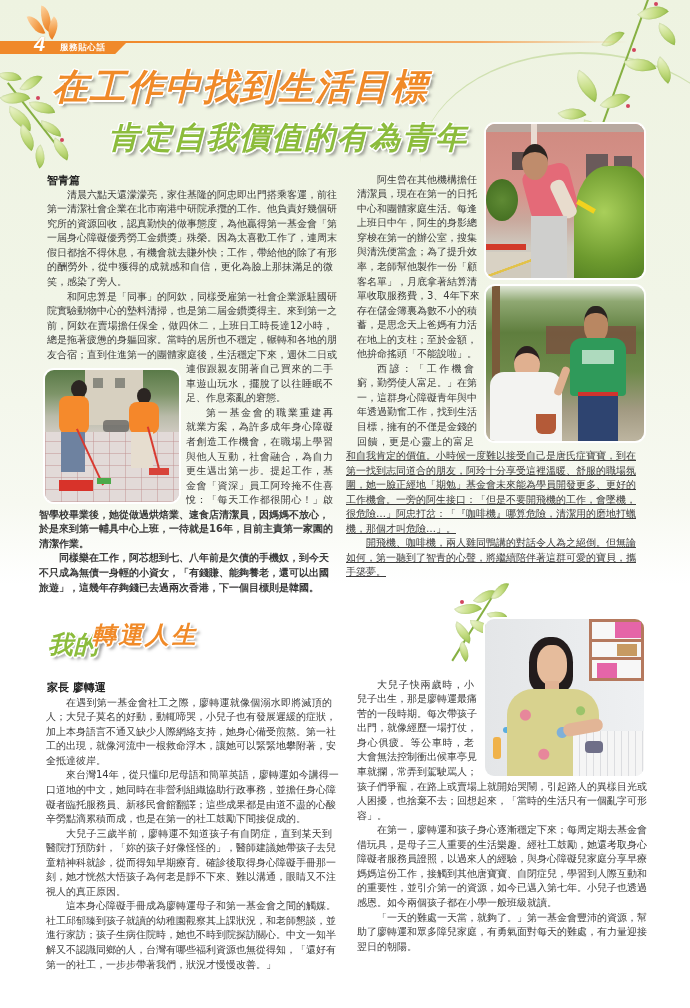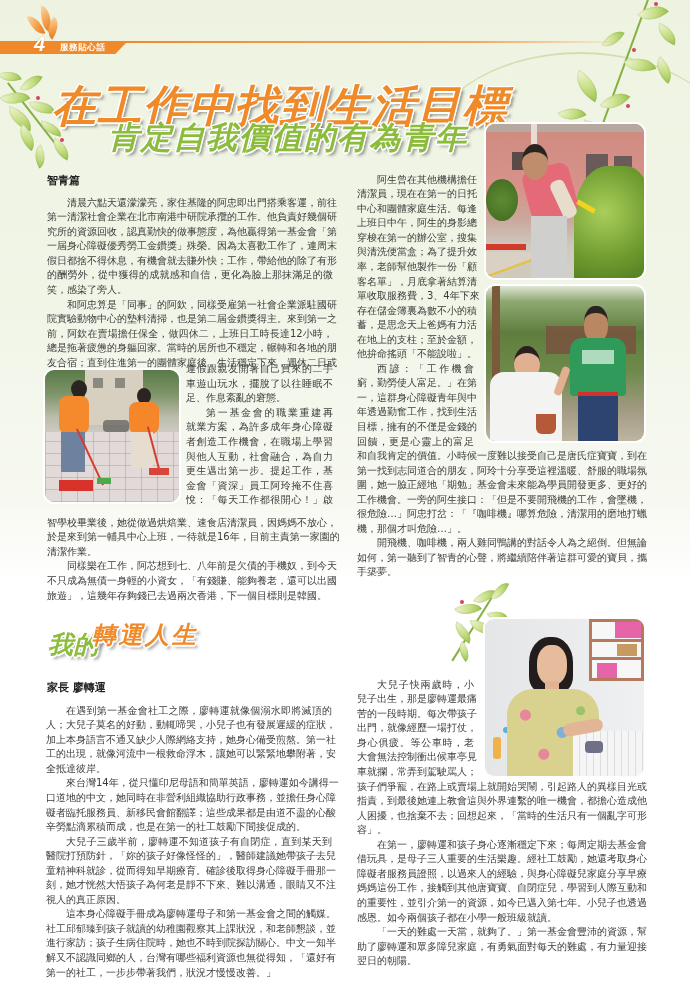--- a/index.html
+++ b/index.html
@@ -19,33 +19,33 @@
              font-weight:bold; font-style:italic; color:#fff; line-height:1; text-shadow:0 0 1px #e0781a; }
   .hdr-title { position:absolute; left:60px; top:42px; font-size:8.5px; font-weight:bold; color:#fff;
                letter-spacing:0.6px; line-height:11px; white-space:nowrap; }
 
   
   .title { position:absolute; margin:0; font-family:"DejaVu Serif", serif; font-weight:900; font-style:italic;
            white-space:nowrap; line-height:1;
            text-shadow: 1.5px 0 0 #fff, -1.5px 0 0 #fff, 0 1.5px 0 #fff, 0 -1.5px 0 #fff,
                         1px 1px 0 #fff, -1px -1px 0 #fff, 1px -1px 0 #fff, -1px 1px 0 #fff,
                         3px 3px 3px rgba(60,60,60,0.5); }
-  .t1 { left:52px; top:84px; font-size:44px; letter-spacing:1.6px; color:#f08a28; }
+  .t1 { left:52px; top:68px; font-size:36px; letter-spacing:1.6px; color:#f08a28; }
   .t2 { left:108px; top:122px; font-size:31px; letter-spacing:1.7px; color:#8cbc3c; }
   .t3a { left:48px; top:632px; font-size:25px; letter-spacing:0.5px; color:#8cbc3c; }
   .t3b { left:92px; top:623px; font-size:24px; letter-spacing:2.5px; color:#f08a28; }
 
   .byline { position:absolute; font-size:11px; font-weight:bold; color:#222; line-height:13px; white-space:nowrap; }
 
   
   .col { position:absolute; font-size:10px; line-height:14.55px; }
   .ln { white-space:nowrap; height:14.55px; text-align:justify; text-align-last:justify; text-justify:inter-character; }
   .para.start > .ln:first-child { padding-left:2em; }
   .para.end > .ln:last-child { text-align-last:left; }
-  .w-left { width:286px;margin-top:8px; }
+  .w-left { width:286px; }
   .w-narrow-left { width:147px; }
   .w-narrow-right { width:117px; }
   .w-right { width:286px; }
 
   
   .photo { position:absolute; overflow:hidden; border-radius:9px; box-shadow:0 0 0 2px #fff; }
   .photo .p { position:absolute; }
 
   
   .leaf { position:absolute; border-radius:0 100% 0 100%;
@@ -142,21 +142,21 @@
     <div class="para start">
         <div class="ln">第一基金會的職業重建再</div>
         <div class="ln">就業方案，為許多成年身心障礙</div>
         <div class="ln">者創造工作機會，在職場上學習</div>
         <div class="ln">與他人互動，社會融合，為自力</div>
         <div class="ln">更生邁出第一步。提起工作，基</div>
         <div class="ln">金會「資深」員工阿玲掩不住喜</div>
         <div class="ln">悅：「每天工作都很開心！」啟</div>
       </div>
   </div>
-  <div class="col w-left" style="left:47px;top:507.8px;">
+  <div class="col w-left" style="left:39px;top:507.8px;font-weight:bold;">
     <div class="para end">
         <div class="ln">智學校畢業後，她從做過烘焙業、速食店清潔員，因媽媽不放心，</div>
         <div class="ln">於是來到第一輔具中心上班，一待就是16年，目前主責第一家園的</div>
         <div class="ln">清潔作業。</div>
       </div>
     <div class="para start end">
         <div class="ln">同樣樂在工作，阿芯想到七、八年前是欠債的手機奴，到今天</div>
         <div class="ln">不只成為無債一身輕的小資女，「有錢賺、能夠養老，還可以出國</div>
         <div class="ln">旅遊」，這幾年存夠錢已去過兩次香港，下一個目標則是韓國。</div>
       </div>
@@ -180,21 +180,21 @@
       </div>
     <div class="para start">
         <div class="ln">西諺：「工作機會</div>
         <div class="ln">窮，勤勞使人富足。」在第</div>
         <div class="ln">一，這群身心障礙青年與中</div>
         <div class="ln">年透過勤奮工作，找到生活</div>
         <div class="ln">目標，擁有的不僅是金錢的</div>
         <div class="ln">回饋，更是心靈上的富足</div>
       </div>
   </div>
-  <div class="col w-right" style="left:357px;top:449.1px;">
+  <div class="col w-right" style="left:346px;top:449.1px;text-decoration:underline;">
     <div class="para end">
         <div class="ln">和自我肯定的價值。小時候一度難以接受自己是唐氏症寶寶，到在</div>
         <div class="ln">第一找到志同道合的朋友，阿玲十分享受這裡溫暖、舒服的職場氛</div>
         <div class="ln">圍，她一臉正經地「期勉」基金會未來能為學員開發更多、更好的</div>
         <div class="ln">工作機會。一旁的阿生接口：「但是不要開飛機的工作，會墜機，</div>
         <div class="ln">很危險…」阿忠打岔：「『咖啡機』哪算危險，清潔用的磨地打蠟</div>
         <div class="ln">機，那個才叫危險…」。</div>
       </div>
     <div class="para start end">
         <div class="ln">開飛機、咖啡機，兩人雞同鴨講的對話令人為之絕倒。但無論</div>
@@ -294,21 +294,20 @@
         <div class="ln">苦的一段時期。每次帶孩子</div>
         <div class="ln">出門，就像經歷一場打仗，</div>
         <div class="ln">身心俱疲。等公車時，老</div>
         <div class="ln">大會無法控制衝出候車亭見</div>
         <div class="ln">車就攔，常弄到駕駛罵人；</div>
       </div>
   </div>
   <div class="col w-right" style="left:357px;top:779.6px;">
     <div class="para end">
         <div class="ln">孩子們爭寵，在路上或賣場上就開始哭鬧，引起路人的異樣目光或</div>
-        <div class="ln">指責，到最後她連上教會這與外界連繫的唯一機會，都擔心造成他</div>
         <div class="ln">人困擾，也捨棄不去；回想起來，「當時的生活只有一個亂字可形</div>
         <div class="ln">容」。</div>
       </div>
     <div class="para start end">
         <div class="ln">在第一，廖轉運和孩子身心逐漸穩定下來；每周定期去基金會</div>
         <div class="ln">借玩具，是母子三人重要的生活樂趣。經社工鼓勵，她還考取身心</div>
         <div class="ln">障礙者服務員證照，以過來人的經驗，與身心障礙兒家庭分享早療</div>
         <div class="ln">媽媽這份工作，接觸到其他唐寶寶、自閉症兒，學習到人際互動和</div>
         <div class="ln">的重要性，並引介第一的資源，如今已邁入第七年。小兒子也透過</div>
         <div class="ln">感恩。如今兩個孩子都在小學一般班級就讀。</div>

